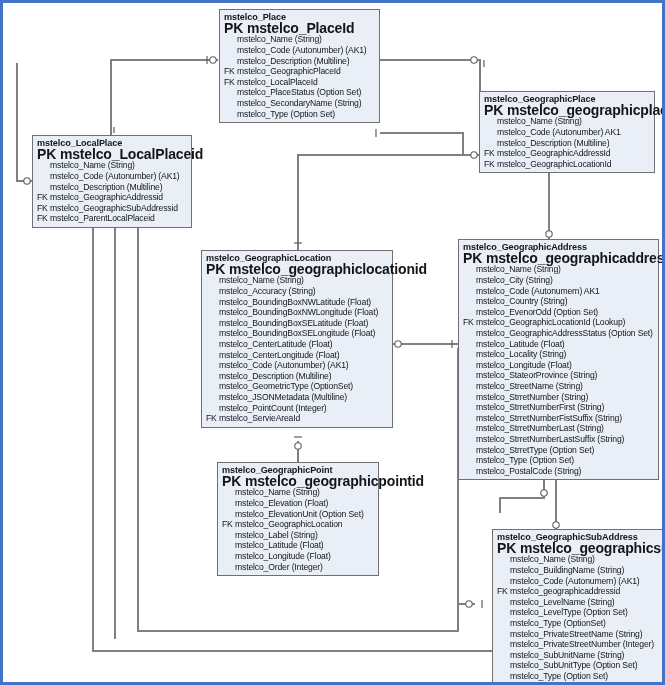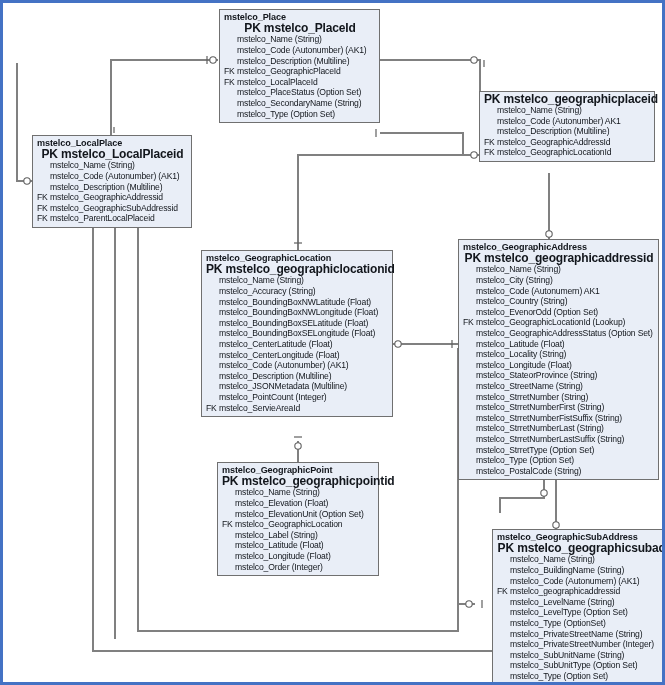--- a/index.html
+++ b/index.html
@@ -33,25 +33,24 @@
   }
   .ent-title{
     font-weight:bold;
     font-size:9.1px;
     line-height:11.4px;
     white-space:nowrap;
     letter-spacing:-0.1px;
   }
   .ent-pk{
     font-weight:bold;
-    font-size:12px;
+    font-size:14px;
     line-height:11px;
     white-space:nowrap;
     letter-spacing:-0.15px;
-    text-align:center;
   }
   .attrs{margin:0;padding:0;list-style:none;}
   .attr{
     white-space:nowrap;
     letter-spacing:-0.15px;
     display:block;
   }
   .attr .key{
     display:inline-block;
     width:13px;
@@ -130,20 +129,21 @@
         <div class="attr plain"><span>mstelco_Description (Multiline)</span></div>
         <div class="attr"><span class="key">FK</span><span>mstelco_GeographicPlaceId</span></div>
         <div class="attr"><span class="key">FK</span><span>mstelco_LocalPlaceId</span></div>
         <div class="attr plain"><span>mstelco_PlaceStatus (Option Set)</span></div>
         <div class="attr plain"><span>mstelco_SecondaryName (String)</span></div>
         <div class="attr plain"><span>mstelco_Type (Option Set)</span></div>
       </div>
   </div>
 
   <div class="entity" style="left:476px;top:88px;width:176px;">
+    <div class="ent-title">mstelco_GeographicPlace</div>
     <div class="ent-pk">PK mstelco_geographicplaceid</div>
     <div class="attrs">
         <div class="attr plain"><span>mstelco_Name (String)</span></div>
         <div class="attr plain"><span>mstelco_Code (Autonumber) AK1</span></div>
         <div class="attr plain"><span>mstelco_Description (Multiline)</span></div>
         <div class="attr"><span class="key">FK</span><span>mstelco_GeographicAddressId</span></div>
         <div class="attr"><span class="key">FK</span><span>mstelco_GeographicLocationId</span></div>
       </div>
   </div>
 
@@ -167,20 +167,21 @@
         <div class="attr plain"><span>mstelco_Name (String)</span></div>
         <div class="attr plain"><span>mstelco_Accuracy (String)</span></div>
         <div class="attr plain"><span>mstelco_BoundingBoxNWLatitude (Float)</span></div>
         <div class="attr plain"><span>mstelco_BoundingBoxNWLongitude (Float)</span></div>
         <div class="attr plain"><span>mstelco_BoundingBoxSELatitude (Float)</span></div>
         <div class="attr plain"><span>mstelco_BoundingBoxSELongitude (Float)</span></div>
         <div class="attr plain"><span>mstelco_CenterLatitude (Float)</span></div>
         <div class="attr plain"><span>mstelco_CenterLongitude (Float)</span></div>
         <div class="attr plain"><span>mstelco_Code (Autonumber) (AK1)</span></div>
         <div class="attr plain"><span>mstelco_Description (Multiline)</span></div>
+        <div class="attr plain"><span>mstelco_GeometricType (OptionSet)</span></div>
         <div class="attr plain"><span>mstelco_JSONMetadata (Multiline)</span></div>
         <div class="attr plain"><span>mstelco_PointCount (Integer)</span></div>
         <div class="attr"><span class="key">FK</span><span>mstelco_ServieAreaId</span></div>
       </div>
   </div>
 
   <div class="entity" style="left:455px;top:236px;width:201px;">
     <div class="ent-title">mstelco_GeographicAddress</div>
     <div class="ent-pk">PK mstelco_geographicaddressid</div>
     <div class="attrs">

